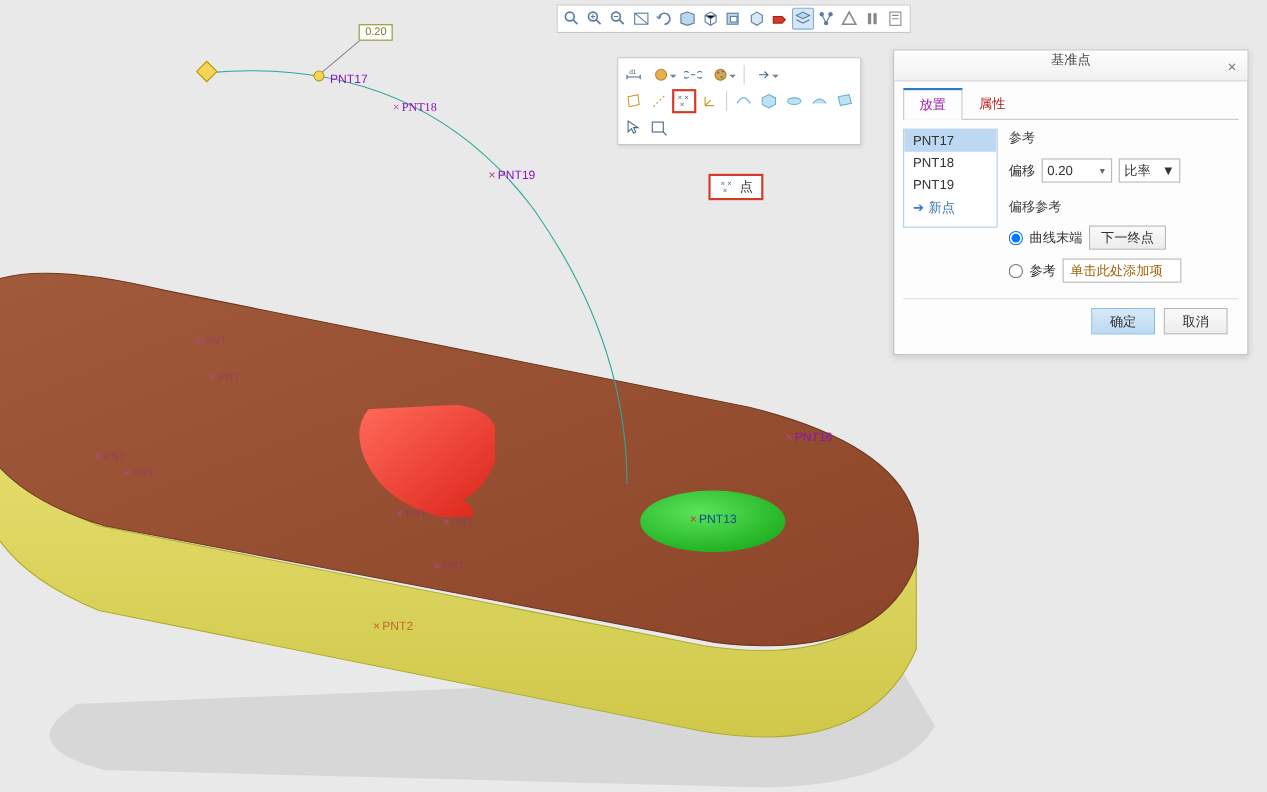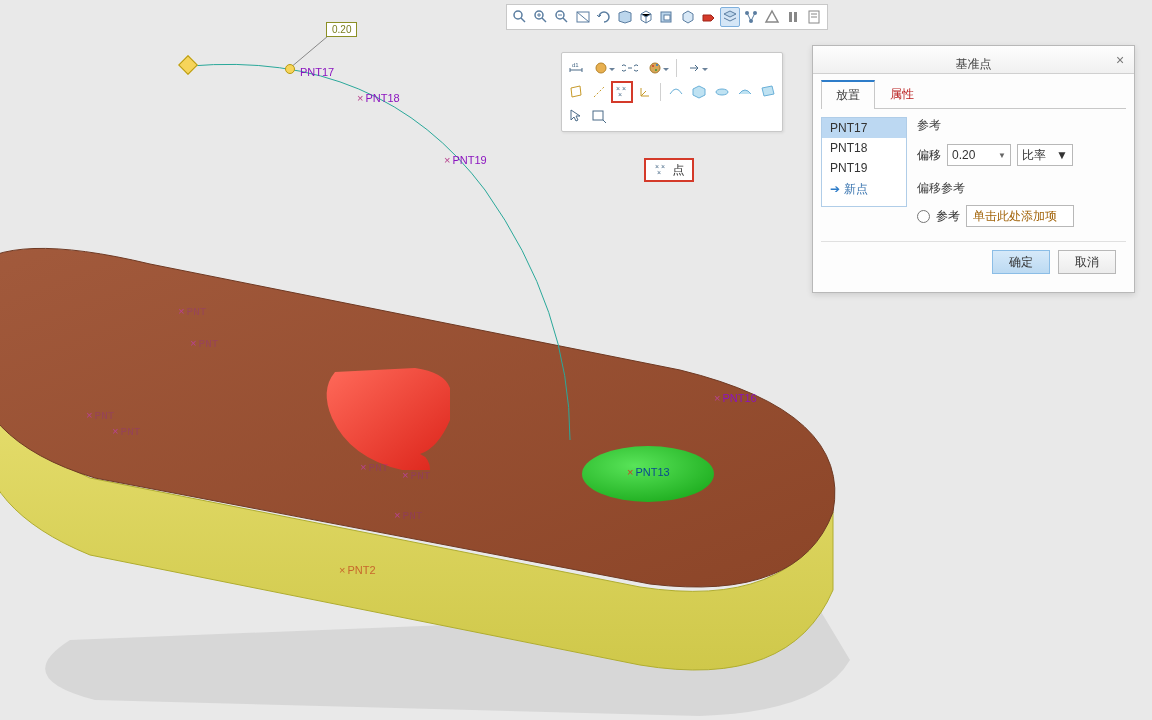--- a/index.html
+++ b/index.html
@@ -22,26 +22,26 @@
   .ctx-row{display:flex;align-items:center;gap:1px;height:24px;}
   .ctx-btn{width:22px;height:22px;display:flex;align-items:center;justify-content:center;border:1px solid transparent;border-radius:2px;cursor:pointer;color:#4a6b88;}
   .ctx-btn.hl{border:2px solid #d43a2a;border-radius:0;}
   .ctx-btn.dd{width:30px;position:relative;}
   .ctx-btn.dd:after{content:"";border:3px solid transparent;border-top-color:#6b829a;position:absolute;right:2px;top:10px;}
   .ctx-sep{width:1px;height:18px;background:#d0d0d0;margin:0 3px;}
   
   .tooltip{position:absolute;top:158px;left:644px;width:50px;height:24px;background:#fff;border:2px solid #d43a2a;display:flex;align-items:center;justify-content:center;gap:3px;padding:0 4px;font-size:12px;}
   
   .dialog{position:absolute;top:45px;left:812px;width:323px;background:#fdfdfd;border:1px solid #b8b8b8;box-shadow:0 2px 6px rgba(0,0,0,.12);}
-  .dlg-title{height:28px;background:linear-gradient(#fefefe,#f0f0f0);display:flex;align-items:flex-end;justify-content:center;font-size:12px;color:#444;border-bottom:1px solid #d0d0d0;position:relative;}
+  .dlg-title{height:28px;background:linear-gradient(#fefefe,#f0f0f0);display:flex;align-items:flex-start;justify-content:center;font-size:12px;color:#444;border-bottom:1px solid #d0d0d0;position:relative;}
   .dlg-close{position:absolute;right:4px;top:4px;width:20px;height:20px;display:flex;align-items:center;justify-content:center;color:#777;cursor:pointer;font-size:14px;}
   .dlg-body{padding:6px 8px 10px 8px;}
   .tabs{display:flex;border-bottom:1px solid #c8c8c8;}
   .tab{padding:5px 14px;border:1px solid transparent;border-bottom:none;margin-bottom:-1px;cursor:pointer;color:#b91c1c;}
-  .tab.active{border-color:#c8c8c8;background:#fdfdfd;border-top:2px solid #2d7cc9;color:#404040;}
+  .tab.active{border-color:#c8c8c8;background:#fdfdfd;border-top:2px solid #2d7cc9;color:#a21caf;}
   .content-row{display:flex;gap:10px;margin-top:8px;}
   .pt-list{width:86px;height:90px;border:1px solid #b0cde8;background:#fff;overflow:auto;}
   .pt-item{padding:3px 8px;cursor:pointer;}
   .pt-item.sel{background:#bcd8f2;}
   .pt-item.new{color:#3a75b0;}
   .pt-new-arrow{color:#2d7cc9;margin-right:4px;}
   .right-col{flex:1;}
   .lbl-h{color:#444;margin-bottom:4px;}
   .ref-box{border:1px solid #b0cde8;background:#f4f0fa;height:62px;padding:4px 6px;display:flex;justify-content:space-between;align-items:flex-start;font-size:12px;}
   .ref-dd{color:#3a75b0;cursor:pointer;}
@@ -113,21 +113,21 @@
 
   <line x1="328" y1="36" x2="290" y2="68" stroke="#888" stroke-width="1"></line>
 </svg>
 
 <div class="diamond" style="left:181px;top:58px;"></div>
 <div class="dot" style="left:285px;top:64px;"></div>
 
 <div class="dim-box" style="left:326px;top:22px;">0.20</div>
 
 <div class="lbl" style="left:300px;top:66px;"><span>PNT17</span></div>
-<div class="lbl" style="left:357px;top:92px;"><span class="x">×</span><span>PNT18</span></div>
+<div class="lbl" style="left:357px;top:92px;font-family:Liberation Serif, serif;"><span class="x">×</span><span>PNT18</span></div>
 <div class="lbl" style="left:444px;top:154px;"><span class="x">×</span><span>PNT19</span></div>
 <div class="lbl" style="left:714px;top:392px;"><span class="x">×</span><span>PNT16</span></div>
 <div class="lbl" style="left:627px;top:466px;"><span class="x" style="color:#d43a2a">×</span><span style="color:#0a4b8f">PNT13</span></div>
 <div class="lbl" style="left:339px;top:564px;color:#c7682c"><span class="x" style="color:#c7682c">×</span><span>PNT2</span></div>
 
 <div class="lbl muted" style="left:178px;top:306px;"><span class="x">×</span>PNT</div>
 <div class="lbl muted" style="left:190px;top:338px;"><span class="x">×</span>PNT</div>
 <div class="lbl muted" style="left:86px;top:410px;"><span class="x">×</span>PNT</div>
 <div class="lbl muted" style="left:112px;top:426px;"><span class="x">×</span>PNT</div>
 <div class="lbl muted" style="left:360px;top:462px;"><span class="x">×</span>PNT</div>
@@ -364,20 +364,25 @@
           </div>
           <div class="sel-box">
             <span>比率</span>
               <span class="dd">▼</span>
           </div>
         </div>
 
         <div class="section-h">偏移参考</div>
 
         <div class="radio-row">
+          <input type="radio" checked="" style="">
+          <span>曲线末端</span>
+          <div class="inline-btn">下一终点</div>
+        </div>
+        <div class="radio-row">
           <input type="radio" style="">
           <span>参考</span>
           <div class="placeholder-input">单击此处添加项</div>
         </div>
       </div>
     </div>
 
     <div class="dlg-footer">
       <div class="btn primary">确定</div>
       <div class="btn">取消</div>

